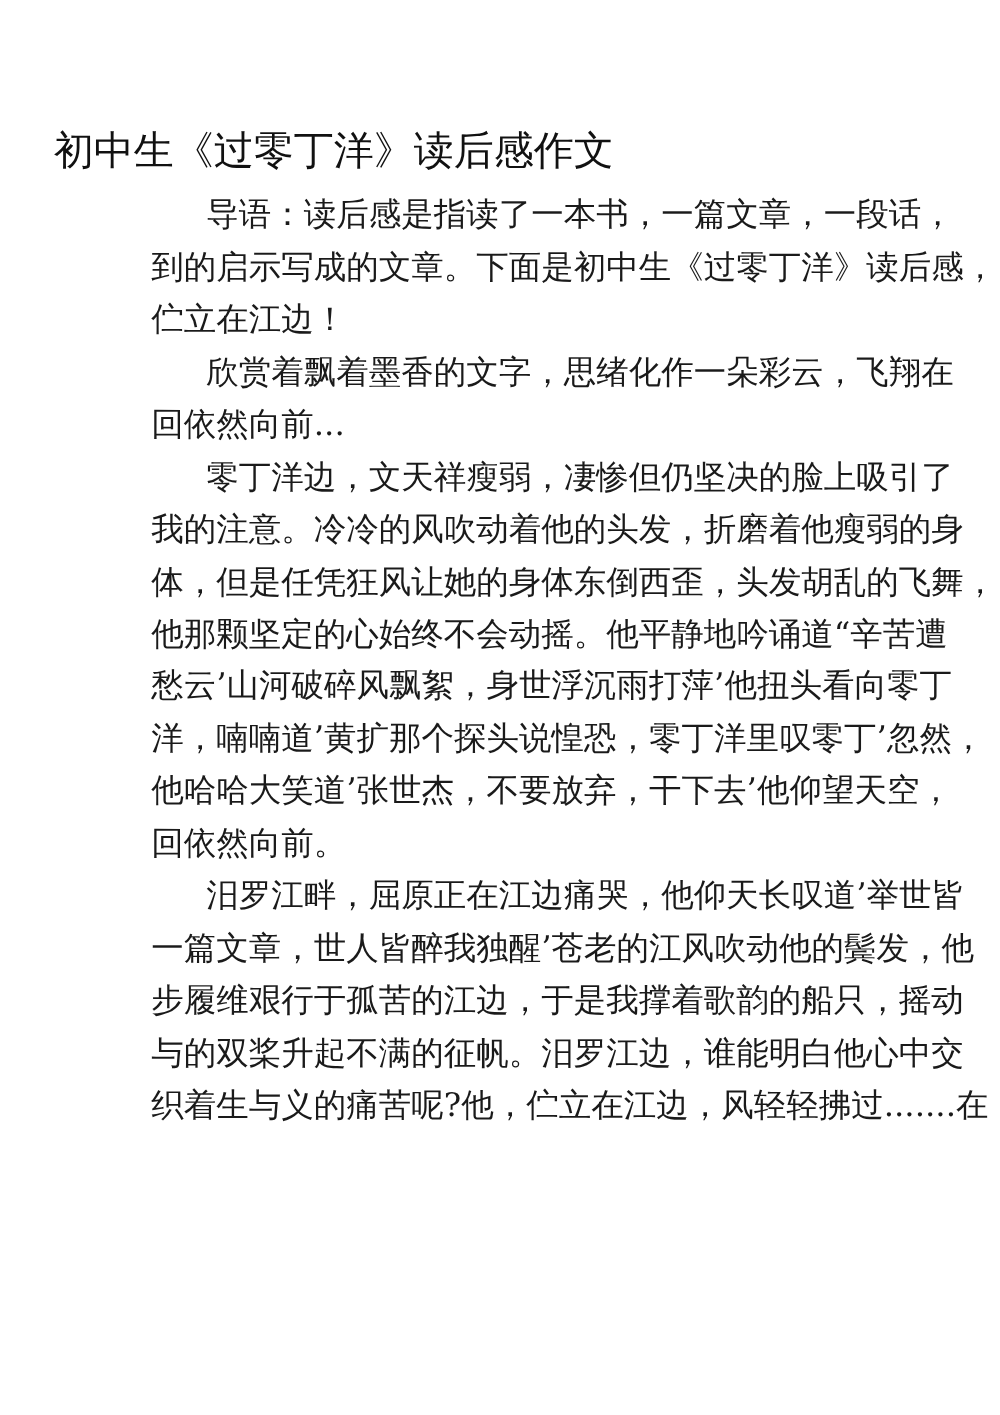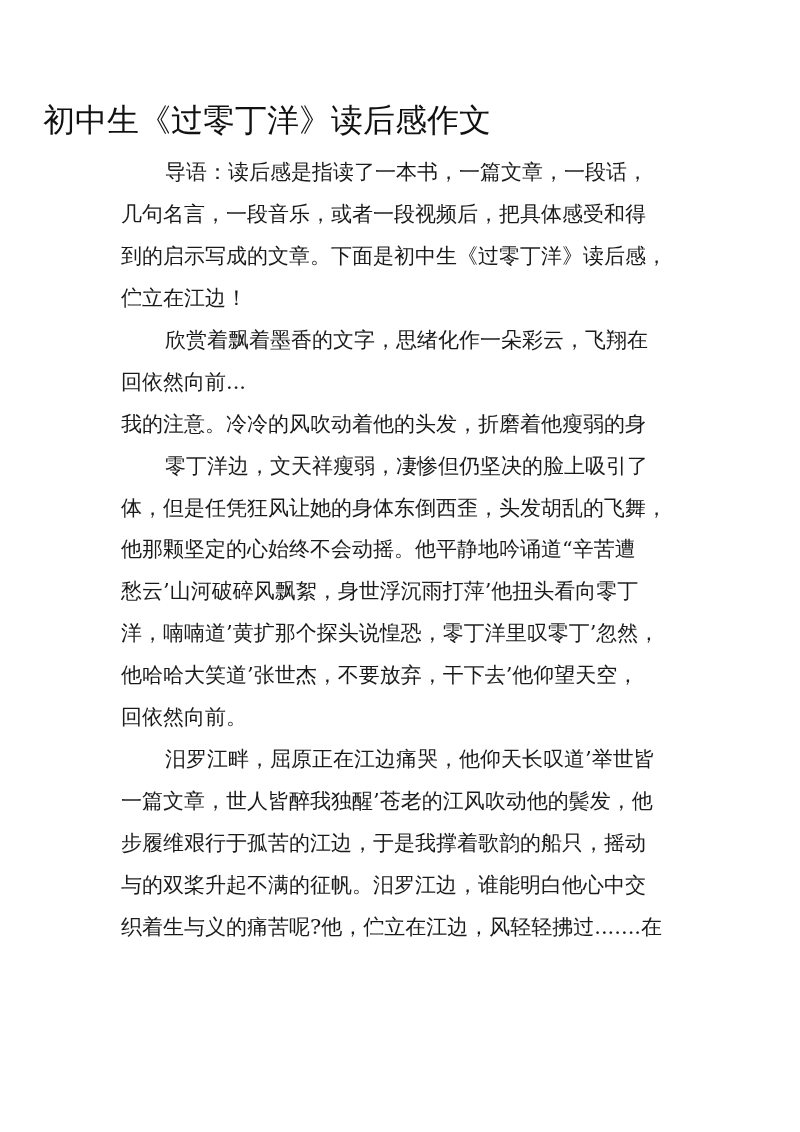--- a/index.html
+++ b/index.html
@@ -8,39 +8,38 @@
     .title {
       position: absolute; left: 0; top: 98px; width: 800px; text-align: left;
       font-family: "DejaVu Serif", "Liberation Serif", serif;
       font-size: 32px; line-height: 44px; color: #111; font-weight: normal;
       letter-spacing: 0px;
       padding-left: 43px;
     }
     .body {
       position: absolute; left: 121px; top: 152px; width: 590px;
       font-family: "DejaVu Serif", "Liberation Serif", serif;
-      font-size: 21px; line-height: 41.95px; color: #1a1a1a;
+      font-size: 26px; line-height: 41.95px; color: #1a1a1a;
     }
     .line { display: block; white-space: nowrap; height: 41.95px; }
     .indent { padding-left: 44px; }
   </style>
 </head>
 <body>
 
 <div class="page">
   <div class="title">初中生《过零丁洋》读后感作文</div>
   <div class="body">
     <span class="line indent">导语：读后感是指读了一本书，一篇文章，一段话，</span>
-    <span class="line">几句名言，一段音乐，或者一段视频后，把具体感受和得</span>
     <span class="line">到的启示写成的文章。下面是初中生《过零丁洋》读后感，</span>
     <span class="line">伫立在江边！</span>
     <span class="line indent">欣赏着飘着墨香的文字，思绪化作一朵彩云，飞翔在</span>
     <span class="line">回依然向前...</span>
+    <span class="line indent">零丁洋边，文天祥瘦弱，凄惨但仍坚决的脸上吸引了</span>
     <span class="line">我的注意。冷冷的风吹动着他的头发，折磨着他瘦弱的身</span>
-    <span class="line indent">零丁洋边，文天祥瘦弱，凄惨但仍坚决的脸上吸引了</span>
     <span class="line">体，但是任凭狂风让她的身体东倒西歪，头发胡乱的飞舞，</span>
     <span class="line">他那颗坚定的心始终不会动摇。他平静地吟诵道“辛苦遭</span>
     <span class="line">愁云’山河破碎风飘絮，身世浮沉雨打萍’他扭头看向零丁</span>
     <span class="line">洋，喃喃道’黄扩那个探头说惶恐，零丁洋里叹零丁’忽然，</span>
     <span class="line">他哈哈大笑道’张世杰，不要放弃，干下去’他仰望天空，</span>
     <span class="line">回依然向前。</span>
     <span class="line indent">汨罗江畔，屈原正在江边痛哭，他仰天长叹道’举世皆</span>
     <span class="line">一篇文章，世人皆醉我独醒’苍老的江风吹动他的鬓发，他</span>
     <span class="line">步履维艰行于孤苦的江边，于是我撑着歌韵的船只，摇动</span>
     <span class="line">与的双桨升起不满的征帆。汨罗江边，谁能明白他心中交</span>

